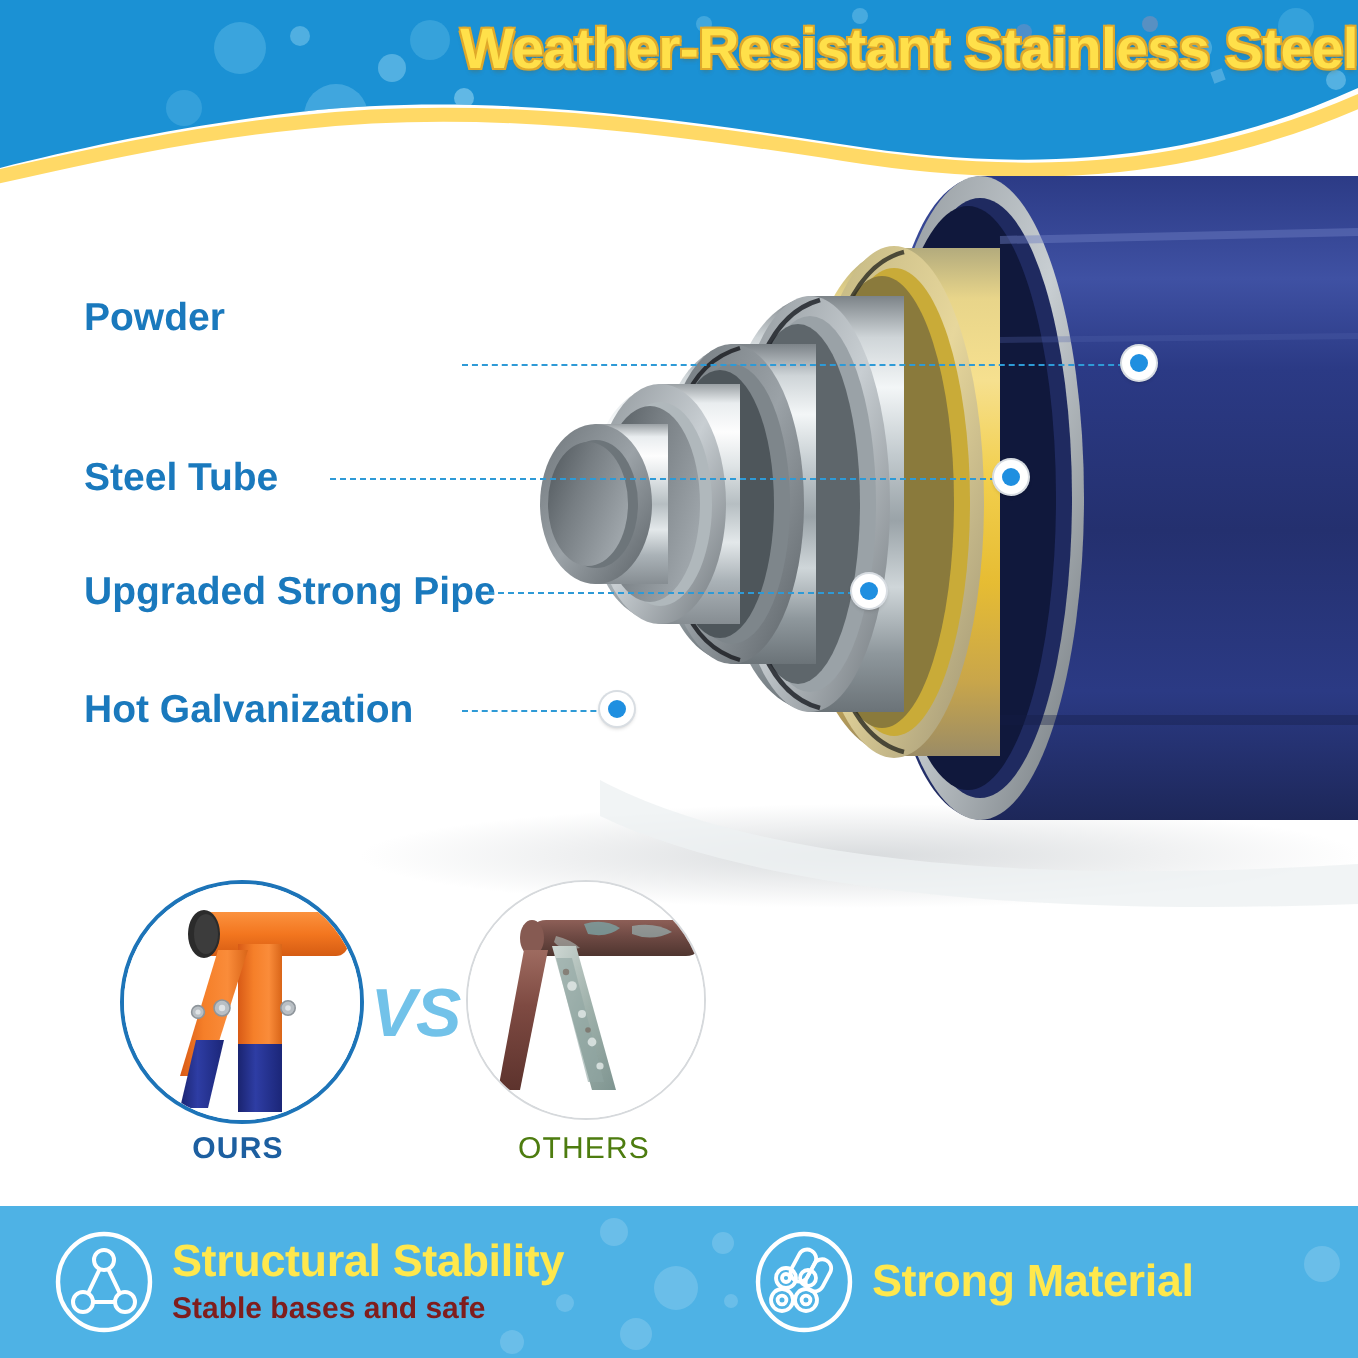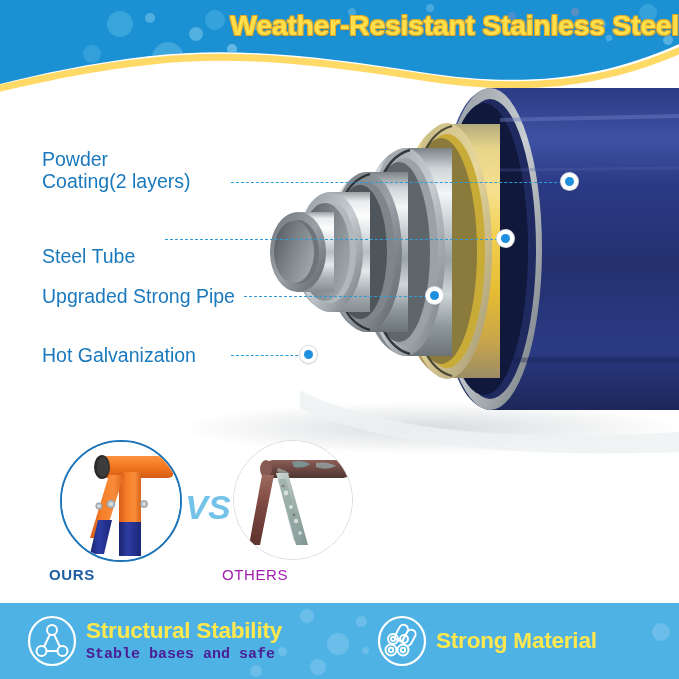--- a/index.html
+++ b/index.html
@@ -50,21 +50,21 @@
     width: 679px; height: 400px;
   }
 
   
   .spec-label {
     position: absolute;
     color: #1a79bd;
     font-size: 19.5px;
     line-height: 22px;
     white-space: nowrap;
-    font-weight: 400;
+    font-weight: 700;
   }
   .leader {
     position: absolute;
     height: 0;
     border-top: 1.6px dashed #2e9ad6;
   }
   .dot {
     position: absolute;
     width: 17px; height: 17px;
     border-radius: 50%;
@@ -98,27 +98,27 @@
     border: 2.4px solid #1d74b8;
   }
   #others-circle {
     left: 188px; top: 3px;
     width: 118px; height: 118px;
     border: 1.6px solid #d6d9dc;
   }
   .compare-caption {
     position: absolute;
     width: 140px;
-    text-align: left;
+    text-align: center;
     font-size: 15px;
     font-weight: bold;
     letter-spacing: .6px;
   }
   #ours-caption { left: 4px; top: 129px; color: #1d5fa0; }
-  #others-caption { left: 177px; top: 129px; color: #a21caf; font-weight: normal; }
+  #others-caption { left: 177px; top: 129px; color: #4d7c0f; font-weight: normal; }
   #vs-text {
     position: absolute;
     left: 136px; top: 40px;
     width: 54px;
     text-align: center;
     font-size: 34px;
     font-weight: bold;
     font-style: italic;
     color: #72c2e9;
     text-shadow: 0 0 4px #ffffff, 0 0 7px #ffffff, 1px 1px 0 #ffffff, -1px -1px 0 #ffffff;
@@ -157,24 +157,23 @@
   .feature-title {
     font-size: 22.5px;
     font-weight: bold;
     color: #ffe84d;
     letter-spacing: -.2px;
     white-space: nowrap;
   }
   .feature-sub {
     font-size: 15px;
     font-weight: bold;
-    color: #4c1d95;
+    color: #7f1d1d;
     margin-top: 4px;
     white-space: nowrap;
-    font-family: Liberation Mono, monospace;
   }
 </style>
 </head>
 <body>
 
 <div id="page">
 
   <div id="header-banner">
     <svg class="bannershape" width="679" height="96" viewBox="0 0 679 96">
       <defs>
@@ -330,26 +329,25 @@
       <path d="M500,300 L679,300" stroke="#151c46" stroke-width="5" opacity=".35" fill="none"></path>
 
       <path d="M300,330 C380,372 520,382 679,372 L679,392 C520,398 380,386 300,348 Z" fill="#eef1f3" opacity=".8"></path>
     </svg>
   </div>
 
   <div>
 
     <div class="spec-label" style="left:42px; top:148px;">
       <div>Powder</div>
-      <div>Coating(2 layers)</div>
     </div>
     <div class="leader" style="left:231px; top:182px; width:336px;"></div>
     <div class="dot" style="left:561px; top:173px;"></div>
 
-    <div class="spec-label" style="left:42px; top:228px;margin-top:17px;">Steel Tube</div>
+    <div class="spec-label" style="left:42px; top:228px;">Steel Tube</div>
     <div class="leader" style="left:165px; top:239px; width:338px;"></div>
     <div class="dot" style="left:497px; top:230px;"></div>
 
     <div class="spec-label" style="left:42px; top:285px;">Upgraded Strong Pipe</div>
     <div class="leader" style="left:244px; top:296px; width:188px;"></div>
     <div class="dot" style="left:426px; top:287px;"></div>
 
     <div class="spec-label" style="left:42px; top:344px;">Hot Galvanization</div>
     <div class="leader" style="left:231px; top:355px; width:82px;"></div>
     <div class="dot" style="left:300px; top:346px;"></div>

